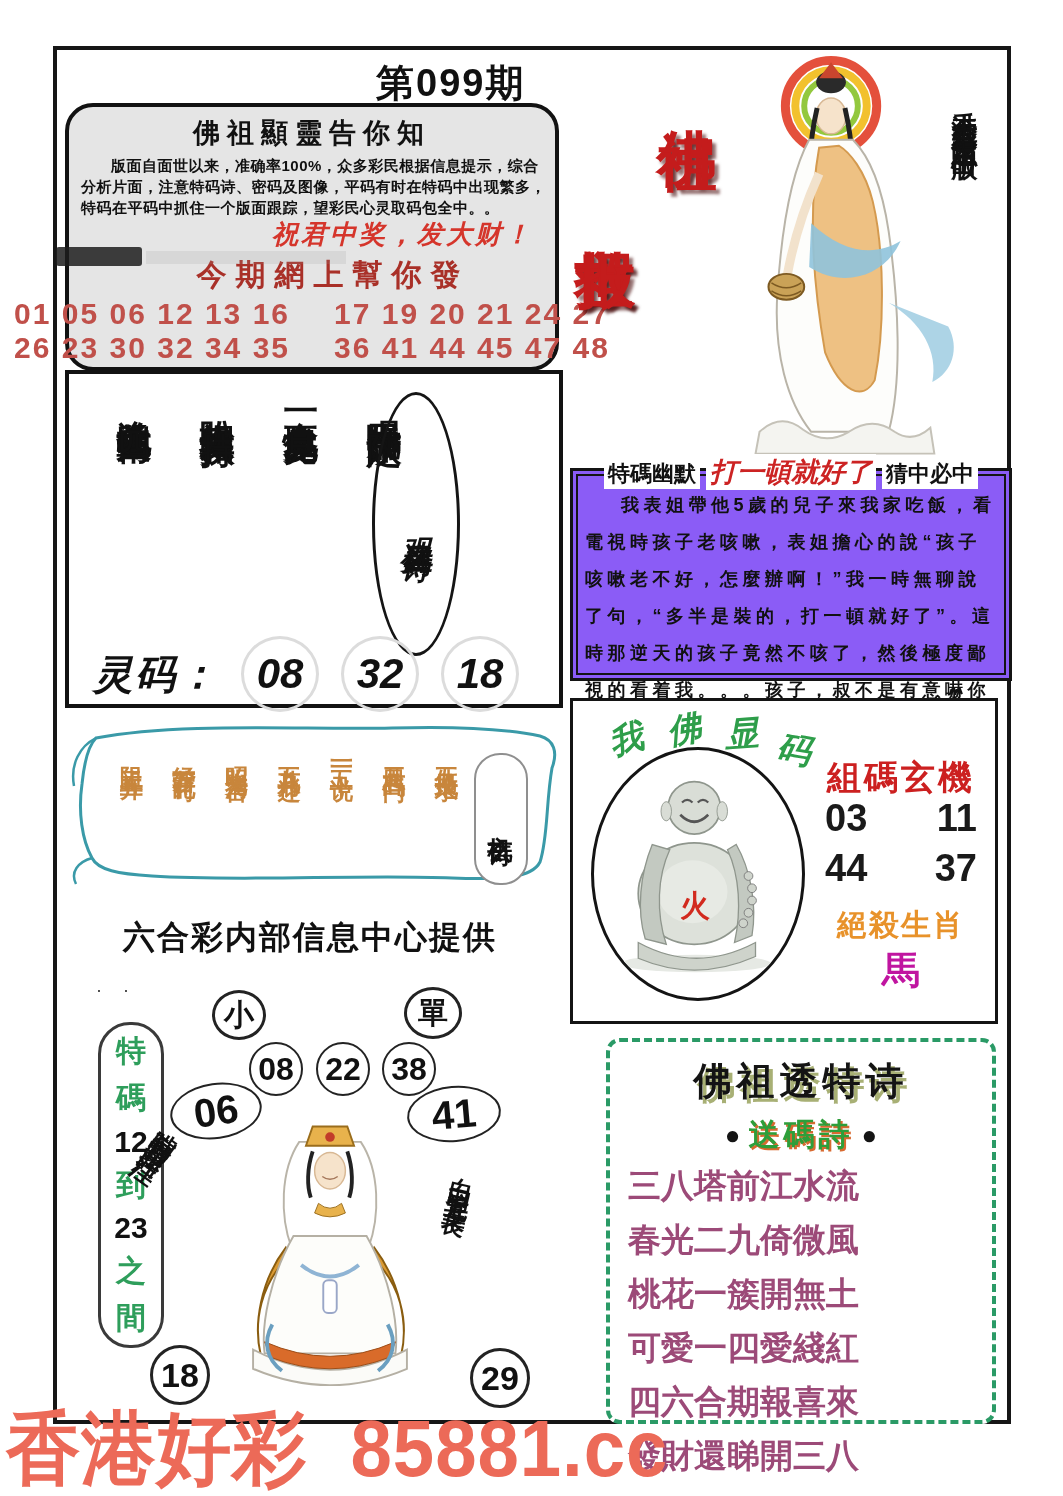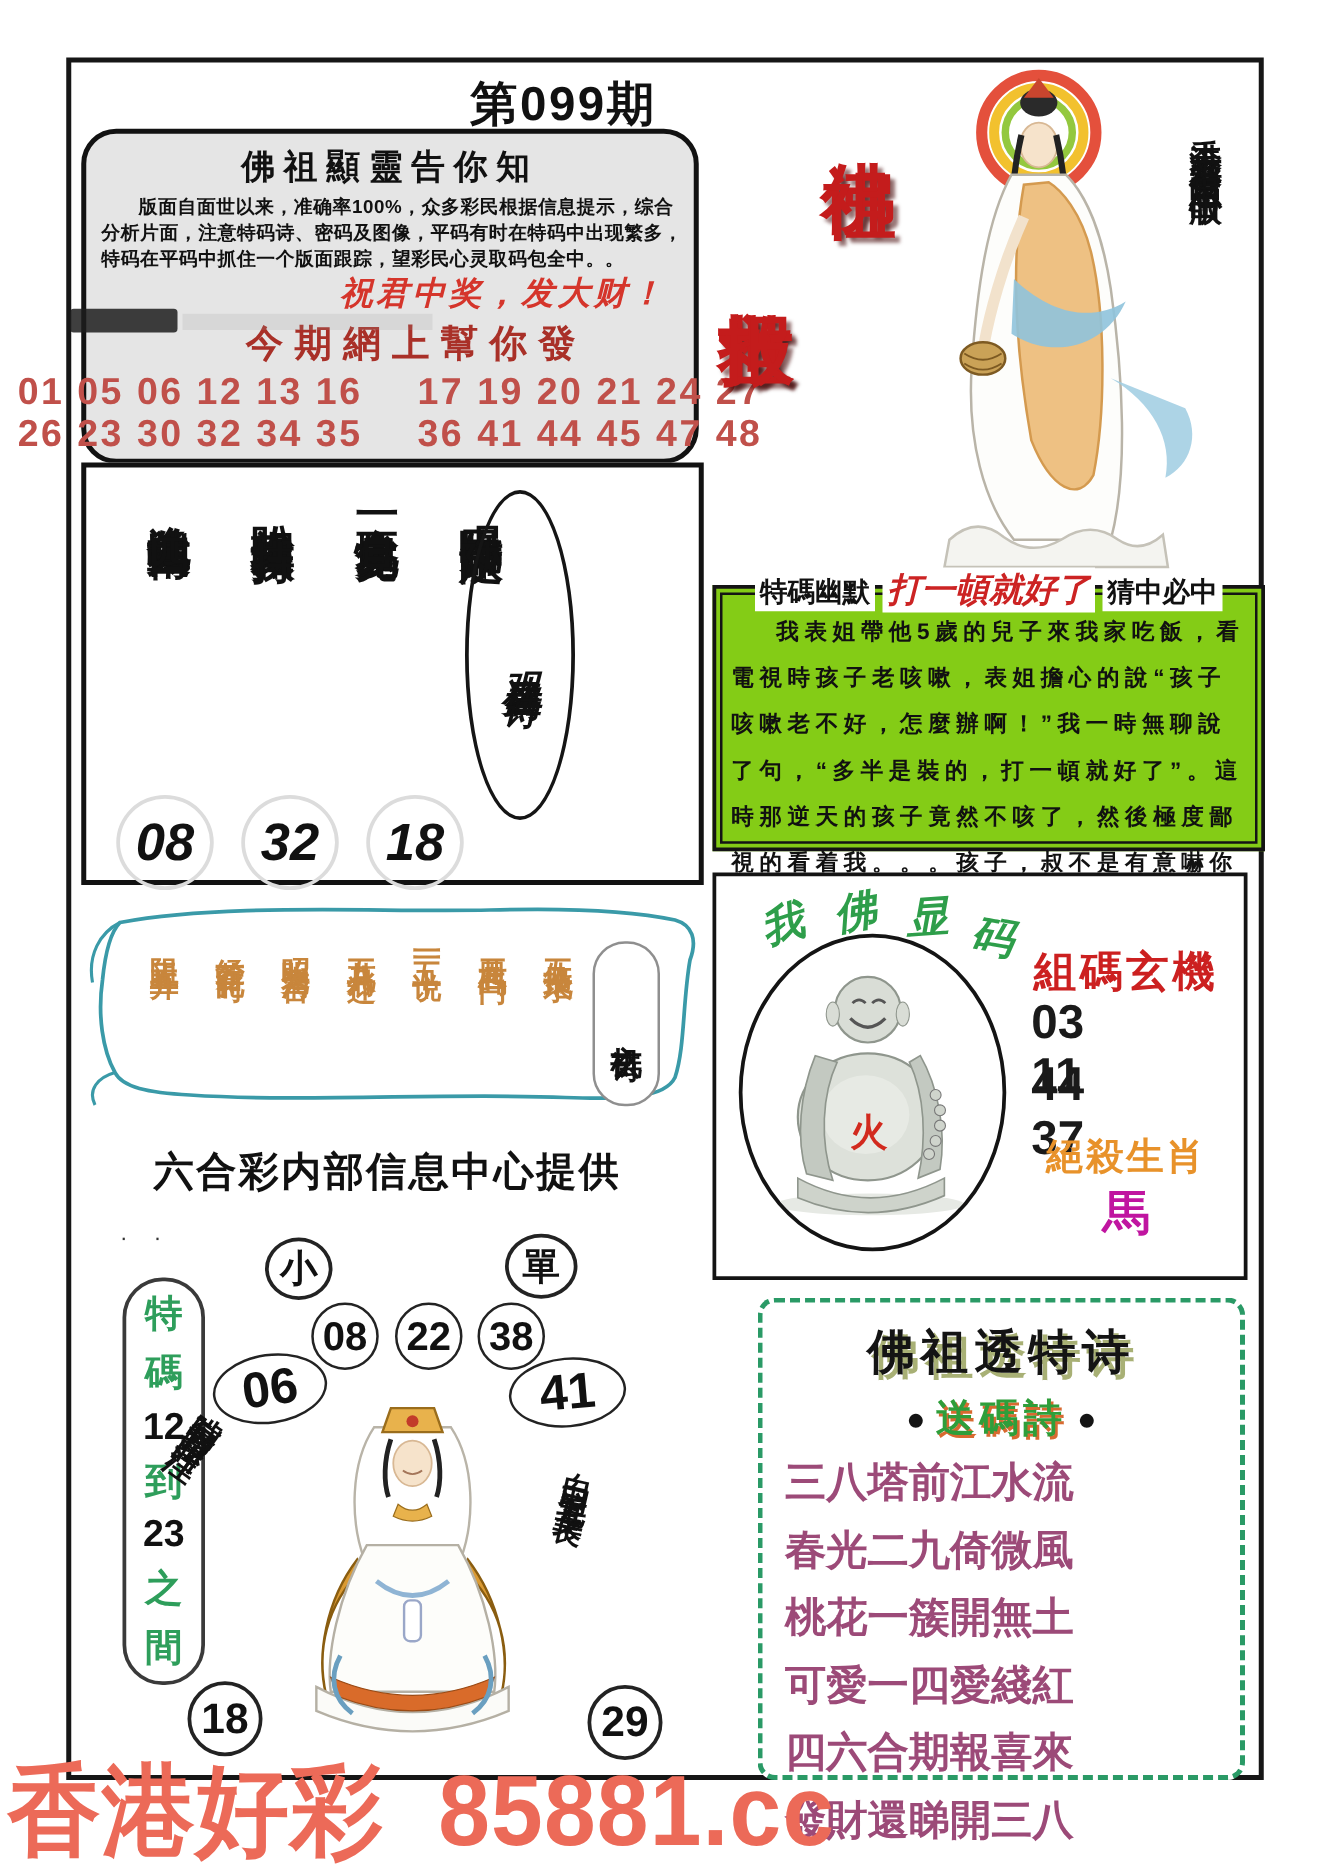--- a/index.html
+++ b/index.html
@@ -31,34 +31,34 @@
   .xj-cols{left:120px;top:748px;width:338px;height:138px;display:flex;justify-content:space-between;z-index:2;}
   .xj-col{writing-mode:vertical-rl;text-orientation:upright;font-size:23px;font-weight:bold;color:#c8863c;letter-spacing:3px;line-height:1;}
   .xj-oval{left:474px;top:753px;width:50px;height:128px;border:2px solid #8f8f8f;border-radius:26px;display:flex;align-items:center;justify-content:center;z-index:2;background:#fff;}
   .xj-oval span{writing-mode:vertical-rl;text-orientation:upright;font-size:25px;font-weight:bold;letter-spacing:2px;}
   .xj-footer{left:65px;top:916px;width:490px;text-align:center;font-size:32px;font-weight:bold;letter-spacing:2px;}
   
   .mast-top{left:660px;top:82px;font-size:60px;font-weight:bold;color:#c41c1c;line-height:74px;width:64px;text-align:center;text-shadow:4px 4px 3px rgba(70,8,8,.55);}
   .mast-bottom{left:580px;top:202px;font-size:60px;font-weight:bold;color:#c41c1c;line-height:77px;width:64px;text-align:center;text-shadow:4px 4px 3px rgba(70,8,8,.55);}
   .mast-pub{left:948px;top:90px;height:345px;writing-mode:vertical-rl;text-orientation:upright;font-size:26px;font-weight:bold;letter-spacing:4px;}
   
-  .joke-box{left:570px;top:468px;width:436px;height:207px;border:3px solid #141414;background:#84cc16;}
+  .joke-box{left:570px;top:468px;width:436px;height:207px;border:3px solid #141414;background:#8b5cf6;}
   .joke-inner{position:absolute;inset:3px;border:2px solid #141414;}
   .joke-header{position:absolute;top:-17px;left:0;right:0;display:flex;justify-content:center;align-items:baseline;gap:6px;}
   .joke-header .hl{background:#fff;padding:0 4px;font-size:22px;font-weight:bold;}
   .joke-header .ht{background:#fff;padding:0 4px;font-size:27px;font-weight:bold;font-style:italic;color:#cc2323;}
   .joke-body{position:absolute;left:12px;right:10px;top:16px;font-size:18px;line-height:37px;font-weight:600;letter-spacing:4.5px;text-indent:2em;}
   
   .buddha-box{left:570px;top:698px;width:422px;height:320px;border:3px solid #141414;background:#fff;}
   .fo-char{position:absolute;font-size:34px;font-weight:bold;font-style:italic;color:#2e9e4a;}
   .buddha-oval{position:absolute;left:18px;top:46px;width:208px;height:248px;border:3px solid #141414;border-radius:50%;overflow:hidden;background:#fff;}
   .fire-char{position:absolute;left:86px;top:136px;font-size:30px;font-weight:bold;color:#d22a1e;z-index:3;}
   .secret-code{position:absolute;left:0;right:0;bottom:14px;text-align:center;font-size:27px;font-weight:bold;color:#d23326;z-index:3;}
   .group-title{position:absolute;left:238px;top:54px;width:180px;text-align:center;font-size:34px;font-weight:bold;color:#cc2020;letter-spacing:3px;}
-  .group-row{position:absolute;left:252px;width:152px;display:flex;justify-content:space-between;font-size:38px;font-weight:bold;color:#1a1a1a;flex-direction:column;}
+  .group-row{position:absolute;left:252px;width:152px;display:flex;justify-content:space-between;font-size:38px;font-weight:bold;color:#1a1a1a;}
   .kill-title{position:absolute;left:238px;top:204px;width:180px;text-align:center;font-size:30px;font-weight:bold;color:#e8922a;letter-spacing:2px;}
   .kill-value{position:absolute;left:238px;top:244px;width:180px;text-align:center;font-size:38px;font-weight:bold;color:#c015a0;}
   
   .toute-box{left:606px;top:1038px;width:382px;height:378px;border:4px dashed #2a9a66;border-radius:14px;background:#fff;}
   .toute-title{position:absolute;left:0;right:0;top:14px;text-align:center;font-size:38px;font-weight:bold;letter-spacing:5px;color:#141414;text-shadow:4px 4px 0 #a8b075;}
   .toute-sub{position:absolute;left:0;right:0;top:72px;text-align:center;display:flex;justify-content:center;align-items:center;gap:8px;}
   .toute-sub .dot{font-size:26px;color:#141414;}
   .toute-sub .lbl{font-size:31px;font-weight:bold;color:#2e9e3a;letter-spacing:4px;text-shadow:2px 2px 0 #d86a30;}
   .toute-grid{position:absolute;left:18px;right:16px;top:122px;}
   .toute-row{font-size:33px;font-weight:bold;color:#9c4a78;display:flex;justify-content:space-between;margin-bottom:9px;}
@@ -102,20 +102,21 @@
   <div class="abs lingma-cols">
     <div class="lingma-col">逢凶化吉來轉四</div>
     <div class="lingma-col">盼望贵人相扶持</div>
     <div class="lingma-col">一命惨死鬼易見</div>
     <div class="lingma-col">眠牛虎口命定陝</div>
   </div>
   <div class="abs lingma-oval">
     <span>观音灵码诗</span>
   </div>
   <div class="abs lingma-result">
+    <span class="lingma-label">灵码：</span>
     <span class="lingma-num">08</span>
     <span class="lingma-num">32</span>
     <span class="lingma-num">18</span>
   </div>
 </div>
 
 <svg class="abs" style="left:62px;top:712px;width:502px;height:186px;z-index:1;" viewBox="0 0 502 186">
   <path d="M34 26 C120 10 240 18 330 16 C400 14 450 18 478 24 C492 28 496 40 490 56 C484 90 486 126 478 150 C470 166 440 168 390 166 C300 162 180 170 90 164 C56 162 36 158 30 146 C20 128 16 100 20 72 C22 52 26 34 34 26 Z" fill="#ffffff" stroke="#3a9aa8" stroke-width="3"></path>
   <path d="M34 26 C18 34 8 52 12 74 M30 146 C16 150 8 160 14 172" fill="none" stroke="#3a9aa8" stroke-width="2.5"></path>
 </svg>

